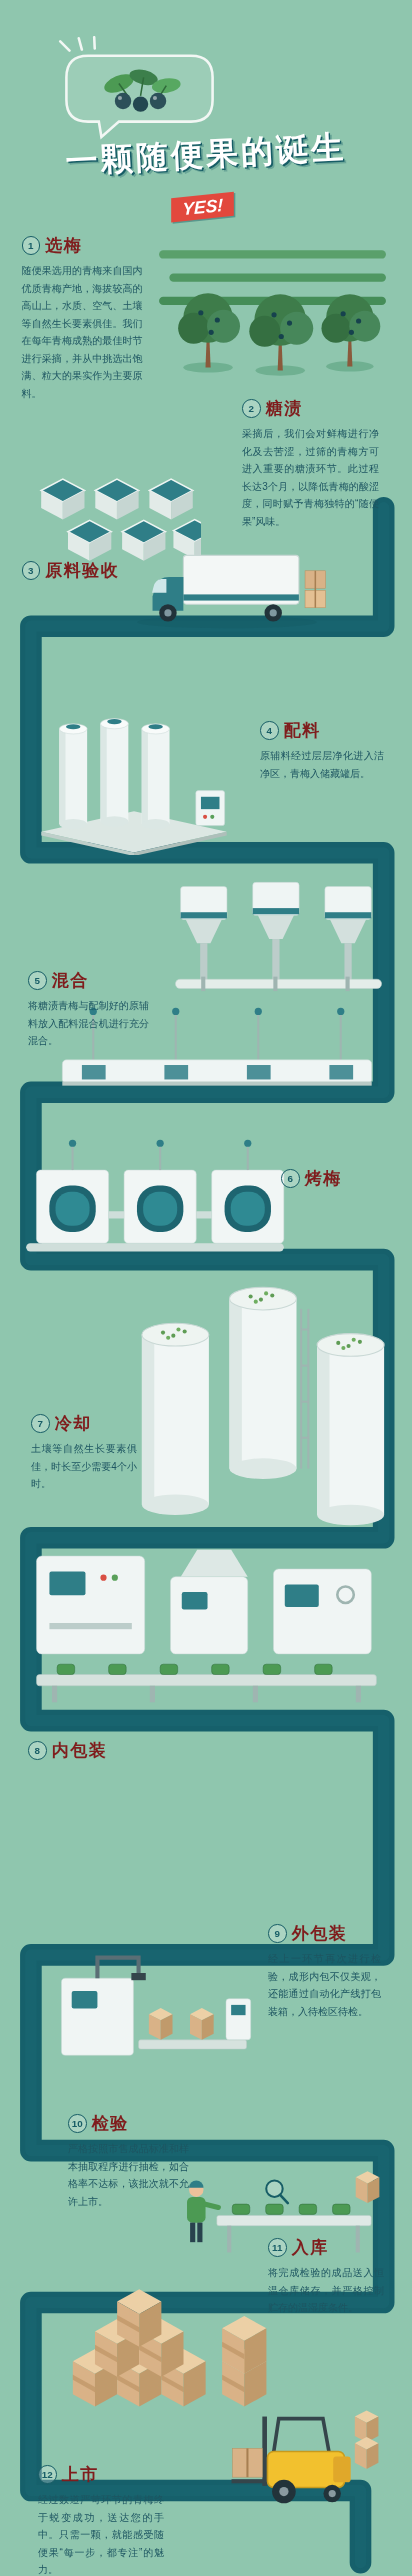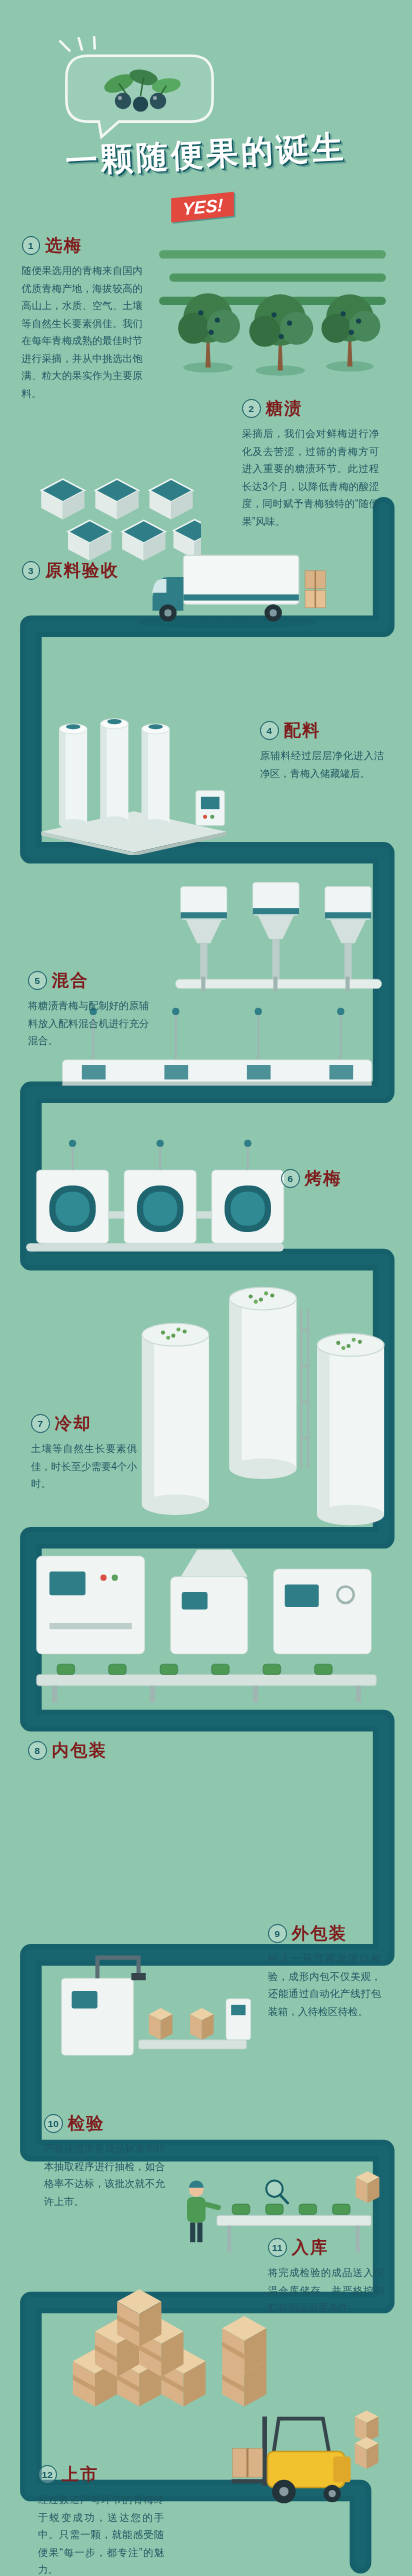--- a/index.html
+++ b/index.html
@@ -378,21 +378,21 @@
       <g>
         <polygon points="280,150 303,138 326,150 303,162" fill="#ecd0a6"></polygon>
         <polygon points="280,150 303,162 303,200 280,188" fill="#d9b287"></polygon>
         <polygon points="326,150 303,162 303,200 326,188" fill="#c09a6b"></polygon>
       </g>
       <rect x="350" y="120" width="48" height="80" rx="6" fill="#f0f5f4" stroke="#c9d8d5"></rect>
       <rect x="360" y="132" width="28" height="20" fill="#2f7e87"></rect>
     </svg>
   </div>
 
-  <div class="step" style="left:44px;top:2112px;width:121px;">
+  <div class="step" style="left:68px;top:2112px;width:121px;">
     <div class="step-head">
       <span class="num">10</span>
       <span class="step-title">检验</span>
     </div>
     <p class="step-desc">严格按照市售成品标准和样本抽取程序进行抽检，如合格率不达标，该批次就不允许上市。</p>
   </div>
   <div class="illus" style="left:160px;top:2128px;width:232px;height:144px;">
     <svg viewBox="0 0 450 280">
       <rect x="110" y="170" width="300" height="20" rx="4" fill="#dfe9e6" stroke="#bccdca"></rect>
       <rect x="130" y="190" width="8" height="52" fill="#9fb5b1"></rect>

